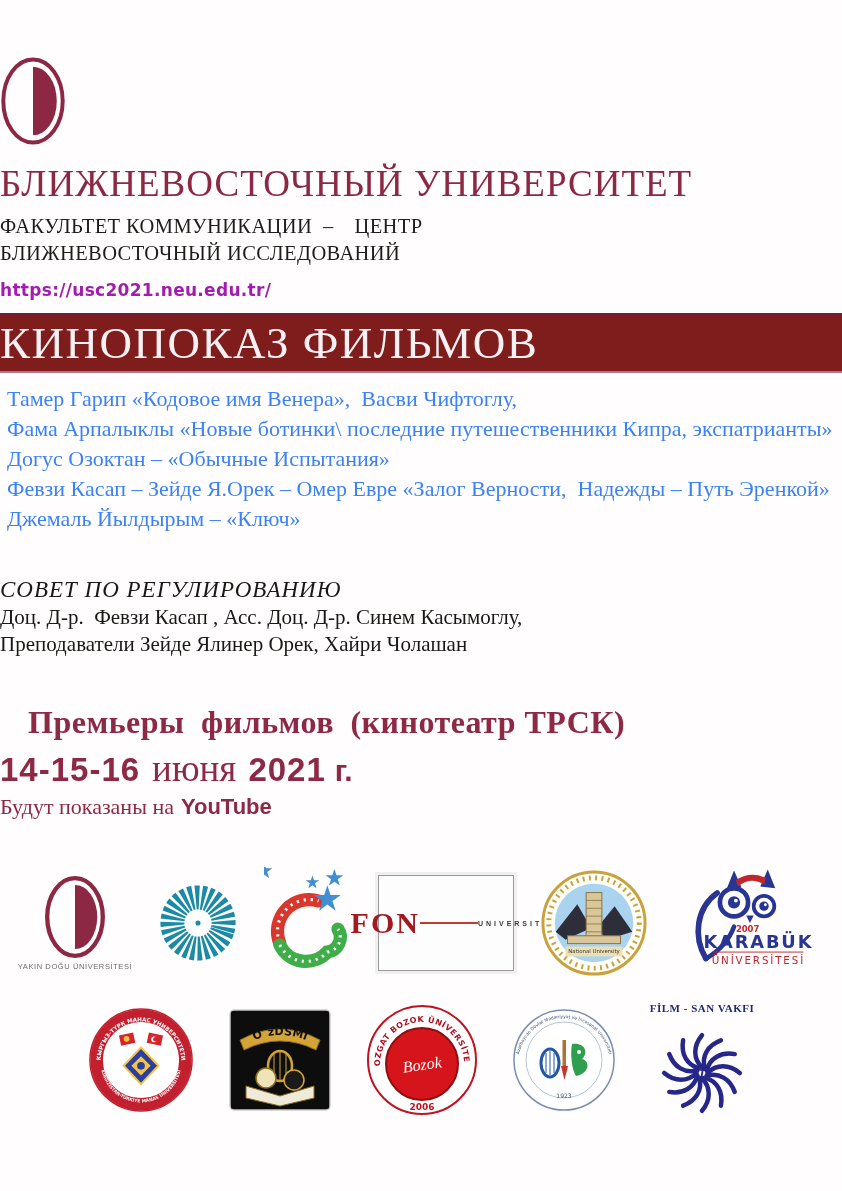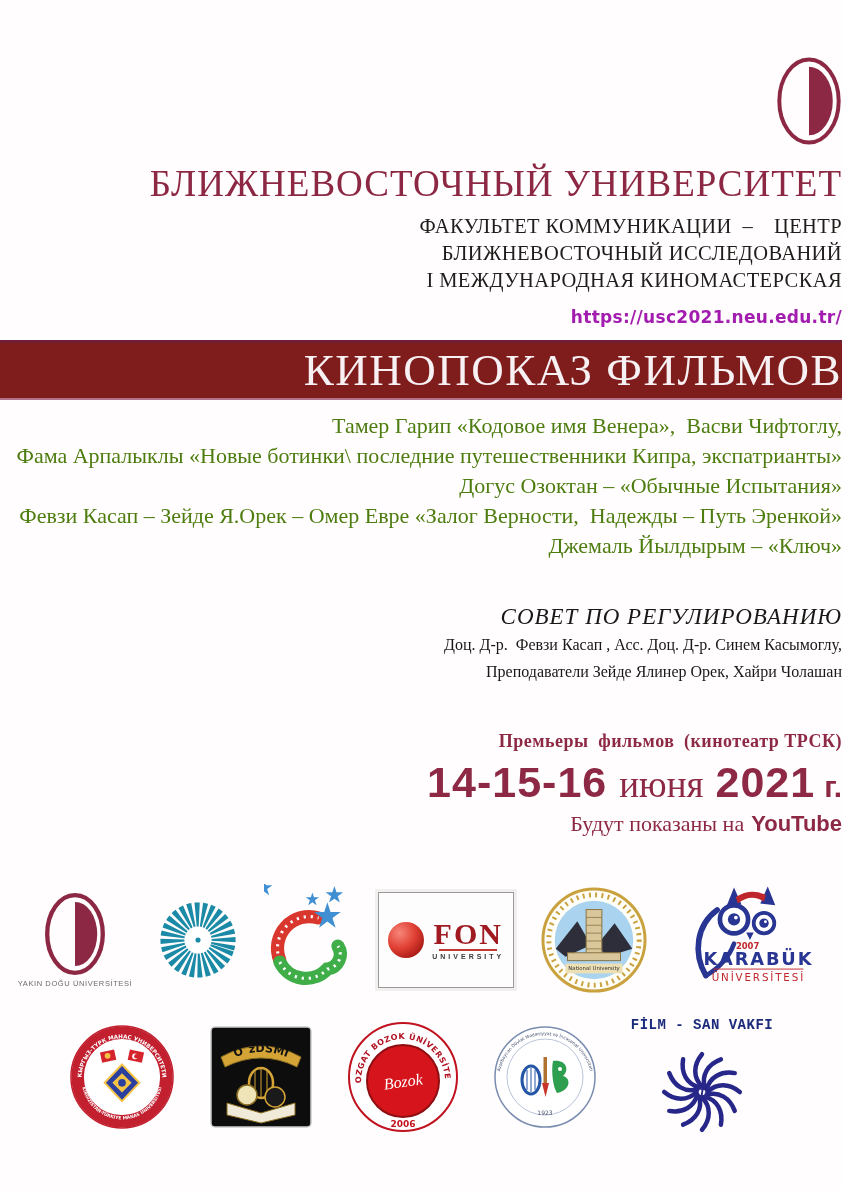--- a/index.html
+++ b/index.html
@@ -1,91 +1,90 @@
 <!DOCTYPE html>
 <html><head>
 <meta charset="utf-8">
 <style>
   html,body{margin:0;padding:0;background:#e9e7e6;}
   .page{
     width:842px;height:1191px;margin:0 auto;background:#fffdfd;
     font-family:"Liberation Serif","DejaVu Serif",serif;
-    position:relative;overflow:hidden;text-align:right;color:#1d1d1b;
+    position:relative;overflow:hidden;text-align:left;color:#1d1d1b;
   }
   
   .neu-logo-wrap{padding-top:56px;}
   .neu-logo-wrap svg{display:inline-block;}
   .university-title{
     margin-top:12px;font-size:37px;letter-spacing:1px;color:#8c2843;
     font-weight:normal;white-space:nowrap;
   }
   .dept-lines{margin-top:8px;font-size:20.5px;line-height:27px;color:#1d1d1b;letter-spacing:.4px;}
   .site-url{
     margin-top:13px;font-family:"DejaVu Sans","Liberation Sans",sans-serif;
     font-weight:bold;font-size:17px;color:#a21caf;letter-spacing:.3px;
   }
   
   .banner{
     margin-top:13px;background:#7f1d1d;border-top:3px solid #6f1f33;border-bottom:2px solid #b2738a;
     height:55px;line-height:55px;color:#f8f1f4;font-size:45px;letter-spacing:1.5px;white-space:nowrap;
   }
   
-  .films{margin-top:11px;color:#4d7c0f;font-size:22px;line-height:30px;}
+  .films{margin-top:11px;color:#3b82f6;font-size:22px;line-height:30px;padding-left:7px;}
   .films div{white-space:nowrap;}
   
   .council{margin-top:42px;color:#181816;}
   .council-title{font-size:23px;letter-spacing:1px;line-height:28px;font-style:italic;}
-  .council-line{font-size:16px;line-height:27px;margin-left:16px;}
+  .council-line{font-size:21px;line-height:27px;}
   
   .premiere{margin-top:46px;color:#8e2945;}
-  .premiere-heading{font-size:18px;font-weight:bold;letter-spacing:.5px;}
+  .premiere-heading{font-size:32px;font-weight:bold;letter-spacing:.5px;padding-left:28px;}
   .premiere-date{margin-top:6px;white-space:nowrap;}
-  .date-num,.date-year{font-family:"Liberation Sans","DejaVu Sans",sans-serif;font-weight:bold;font-size:43px;letter-spacing:1px;}
+  .date-num,.date-year{font-family:"Liberation Sans","DejaVu Sans",sans-serif;font-weight:bold;font-size:33px;letter-spacing:1px;}
   .date-month{font-size:37px;margin:0 12px;}
   .date-suffix{font-family:"Liberation Sans","DejaVu Sans",sans-serif;font-weight:bold;font-size:30px;margin-left:9px;}
   .broadcast{margin-top:4px;font-size:22px;}
   .broadcast-platform{font-family:"Liberation Sans","DejaVu Sans",sans-serif;font-weight:bold;margin-left:7px;}
   
   .logo-row{display:flex;justify-content:center;align-items:center;}
   .logo-row-1{margin-top:40px;gap:26px;height:126px;}
   .logo-row-2{margin-top:12px;gap:34px;height:124px;}
   .logo-cell{display:flex;flex-direction:column;align-items:center;justify-content:center;}
   .ydu-caption{font-family:"Liberation Sans","DejaVu Sans",sans-serif;font-size:7.5px;color:#6b6b6b;letter-spacing:.6px;margin-top:3px;white-space:nowrap;}
   .fon-card{
     width:134px;height:94px;background:#fdfdfd;border:1px solid #9a9a9a;box-shadow:0 0 0 3px #f2f0ef;
     display:flex;align-items:center;justify-content:center;gap:8px;
   }
   .fon-sphere{width:36px;height:36px;border-radius:50%;
     background:radial-gradient(circle at 32% 30%,#f7867a,#e03f33 45%,#9c1410 85%);}
-  .fon-text-col{display:flex;flex-direction:column;align-items:center;}
+  .fon-text-col{display:flex;flex-direction:row;align-items:center;}
   .fon-title{font-family:"Liberation Serif",serif;font-weight:bold;font-size:30px;line-height:28px;color:#a01a22;letter-spacing:2px;}
   .fon-rule{width:58px;height:2px;background:#c23a30;margin:1px 0 2px;}
   .fon-subtitle{font-family:"Liberation Sans",sans-serif;font-size:7px;letter-spacing:3px;color:#3a3a3a;font-weight:bold;}
-  .filmsan-caption{font-family:Liberation Mono, monospace;font-weight:bold;font-size:14px;color:#1b2a7a;letter-spacing:.5px;margin-bottom:14px;white-space:nowrap;}
+  .filmsan-caption{font-family:Liberation Serif, serif;font-weight:bold;font-size:11px;color:#1b2a7a;letter-spacing:.5px;margin-bottom:14px;white-space:nowrap;}
   svg text{font-family:"DejaVu Sans","Liberation Sans",sans-serif;}
   svg .serif-t{font-family:"Liberation Serif","DejaVu Serif",serif;}
 </style>
 </head>
 <body>
 
 <div class="page">
 
   <div class="neu-logo-wrap">
     <svg width="66" height="90" viewBox="0 0 100 136">
       <ellipse cx="50" cy="68" rx="45" ry="63" fill="none" stroke="#8c2843" stroke-width="6"></ellipse>
       <path d="M50,16 A36,52 0 0 1 50,120 Z" fill="#8c2843"></path>
     </svg>
   </div>
 
   <div class="university-title">БЛИЖНЕВОСТОЧНЫЙ УНИВЕРСИТЕТ</div>
 
   <div class="dept-lines">
     <div>ФАКУЛЬТЕТ КОММУНИКАЦИИ – ЦЕНТР</div>
     <div>БЛИЖНЕВОСТОЧНЫЙ ИССЛЕДОВАНИЙ</div>
-    <div>I МЕЖДУНАРОДНАЯ КИНОМАСТЕРСКАЯ</div>
   </div>
 
   <div class="site-url">https://usc2021.neu.edu.tr/</div>
 
   <div class="banner">КИНОПОКАЗ ФИЛЬМОВ</div>
 
   <div class="films">
     <div>Тамер Гарип «Кодовое имя Венера», Васви Чифтоглу,</div>
     <div>Фама Арпалыклы «Новые ботинки\ последние путешественники Кипра, экспатрианты»</div>
     <div>Догус Озоктан – «Обычные Испытания»</div>

